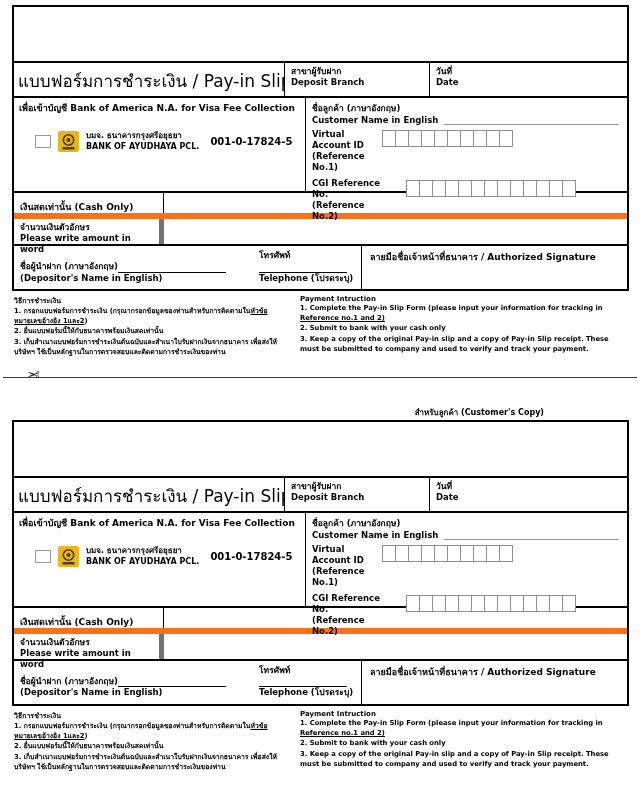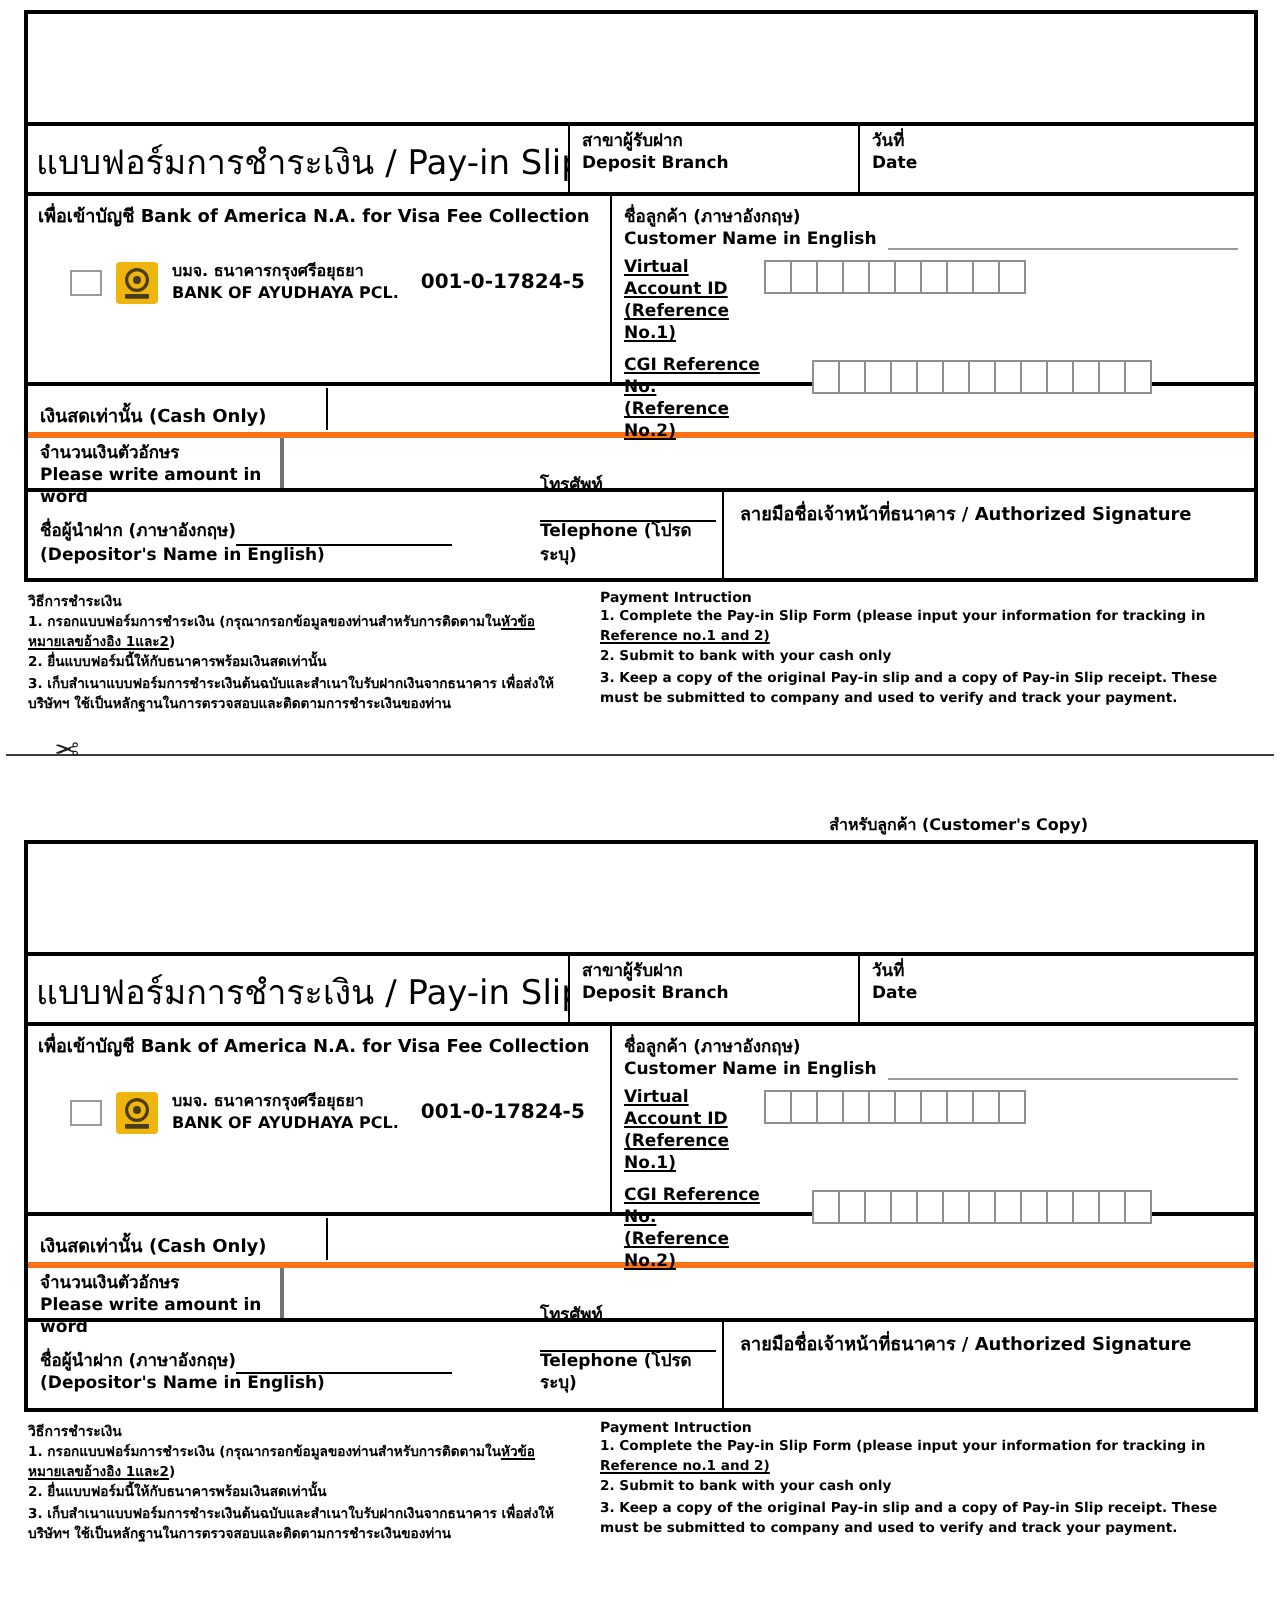--- a/index.html
+++ b/index.html
@@ -29,38 +29,38 @@
   .bank-row { display:flex; align-items:center; margin-top:16px; padding-left:16px; }
   .checkbox { width:16px; height:13px; border:1px solid #9a9a9a; background:#fff; flex:none; }
   .bank-logo { width:21px; height:21px; margin-left:7px; flex:none; }
   .bank-name { margin-left:7px; font-size:8px; font-weight:bold; line-height:1.35; white-space:nowrap; }
   .acct-no { margin-left:11px; font-size:10px; font-weight:bold; white-space:nowrap; }
 
   .main-right { flex:1; padding:3px 6px 0 6px; }
   .cust-line1 { font-size:8.5px; font-weight:bold; }
   .cust-line2 { display:flex; align-items:flex-end; font-size:8.5px; font-weight:bold; }
   .cust-underline { flex:1; border-bottom:1px solid #9a9a9a; height:9px; margin-left:6px; margin-right:2px; }
-  .ref-group { display:flex; margin-top:4px;text-decoration:underline; }
+  .ref-group { display:flex; margin-top:4px; }
   .ref-label { width:70px; font-size:8.5px; font-weight:bold; line-height:1.3; flex:none; }
   .boxes { padding-top:1px; white-space:nowrap; }
   .dbox { display:inline-block; width:14px; height:17px; border:1px solid #8f8f8f; margin-right:-1px; vertical-align:top; background:#fff; }
   .ref-group.cgi { margin-top:5px;gap:24px; }
   .ref-group.cgi .boxes { padding-top:2px; }
 
-  .row-cash { display:flex; height:26px; border-bottom:3px solid #f97316;align-items:center; }
+  .row-cash { display:flex; height:26px; border-bottom:6px solid #f97316; }
   .cash-label { width:150px; border-right:1px solid #000; padding:7px 6px 0 6px; font-size:9px; font-weight:bold; }
   .cash-field, .amount-field, .cell-fill { flex:1; }
 
   .row-amount { display:flex; height:27px; border-bottom:2px solid #000; }
-  .amount-label { width:128px; border-right:2px solid #737373; padding:3px 6px 0 6px; }
+  .amount-label { width:150px; border-right:5px solid #737373; padding:3px 6px 0 6px; }
 
   .row-depositor { display:flex; height:43px; }
   .dep-left { width:348px; border-right:1px solid #000; position:relative; }
   .dep-name { position:absolute; left:6px; bottom:5px; font-size:8.5px; font-weight:bold; line-height:1.35; }
-  .dep-tel { position:absolute; left:256px; bottom:5px; font-size:8.5px; font-weight:bold; line-height:1.35; }
+  .dep-tel { position:absolute; left:245px; bottom:5px; font-size:8.5px; font-weight:bold; line-height:1.35; }
   .write-line { display:inline-block; border-bottom:1.2px solid #000; height:8px; vertical-align:bottom; }
   .dep-name .write-line { width:108px; }
   .dep-tel .write-line { width:88px; }
   .dep-right { flex:1; padding:4px 8px; font-size:9px; font-weight:bold; }
 
   .instructions { display:flex; margin:4px 12px 0 14px;gap:14px; }
   .instr-th { width:268px; flex:none; }
   .instr-en { flex:1; padding-left:4px; }
   .instr-title { font-size:7px; font-weight:bold; }
   .instr-line { font-size:6.8px; font-weight:bold; line-height:1.5; }

